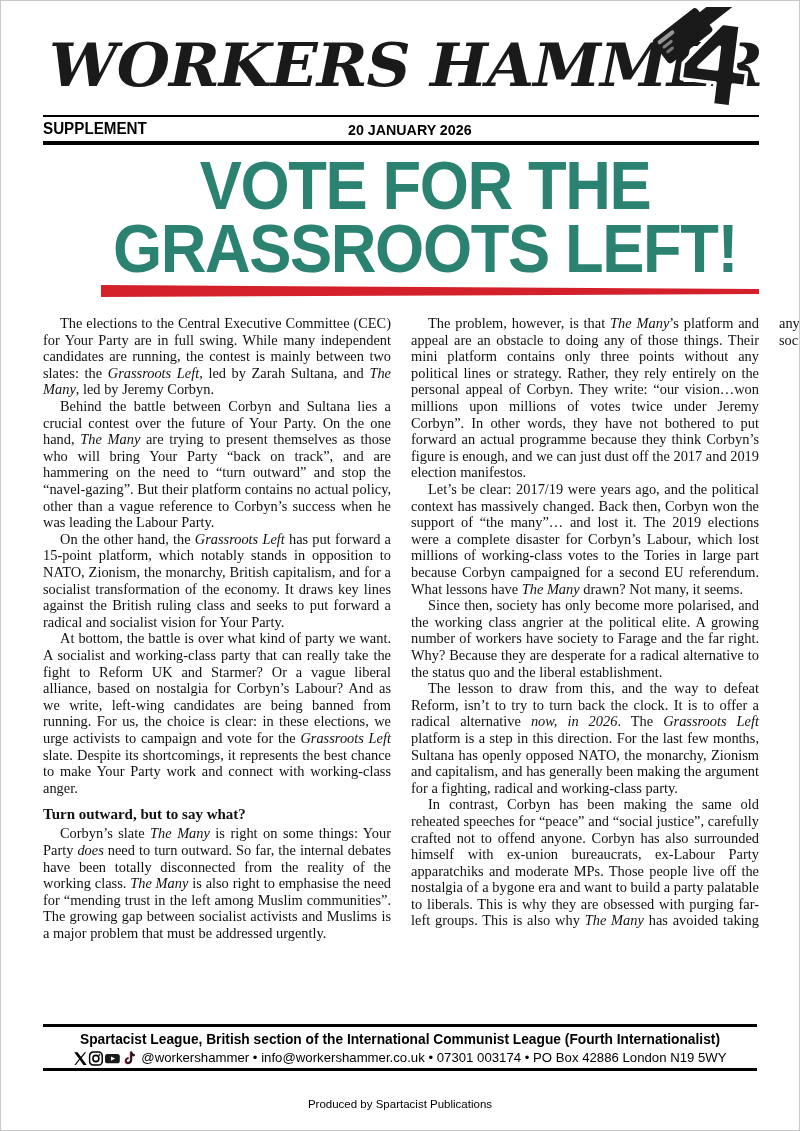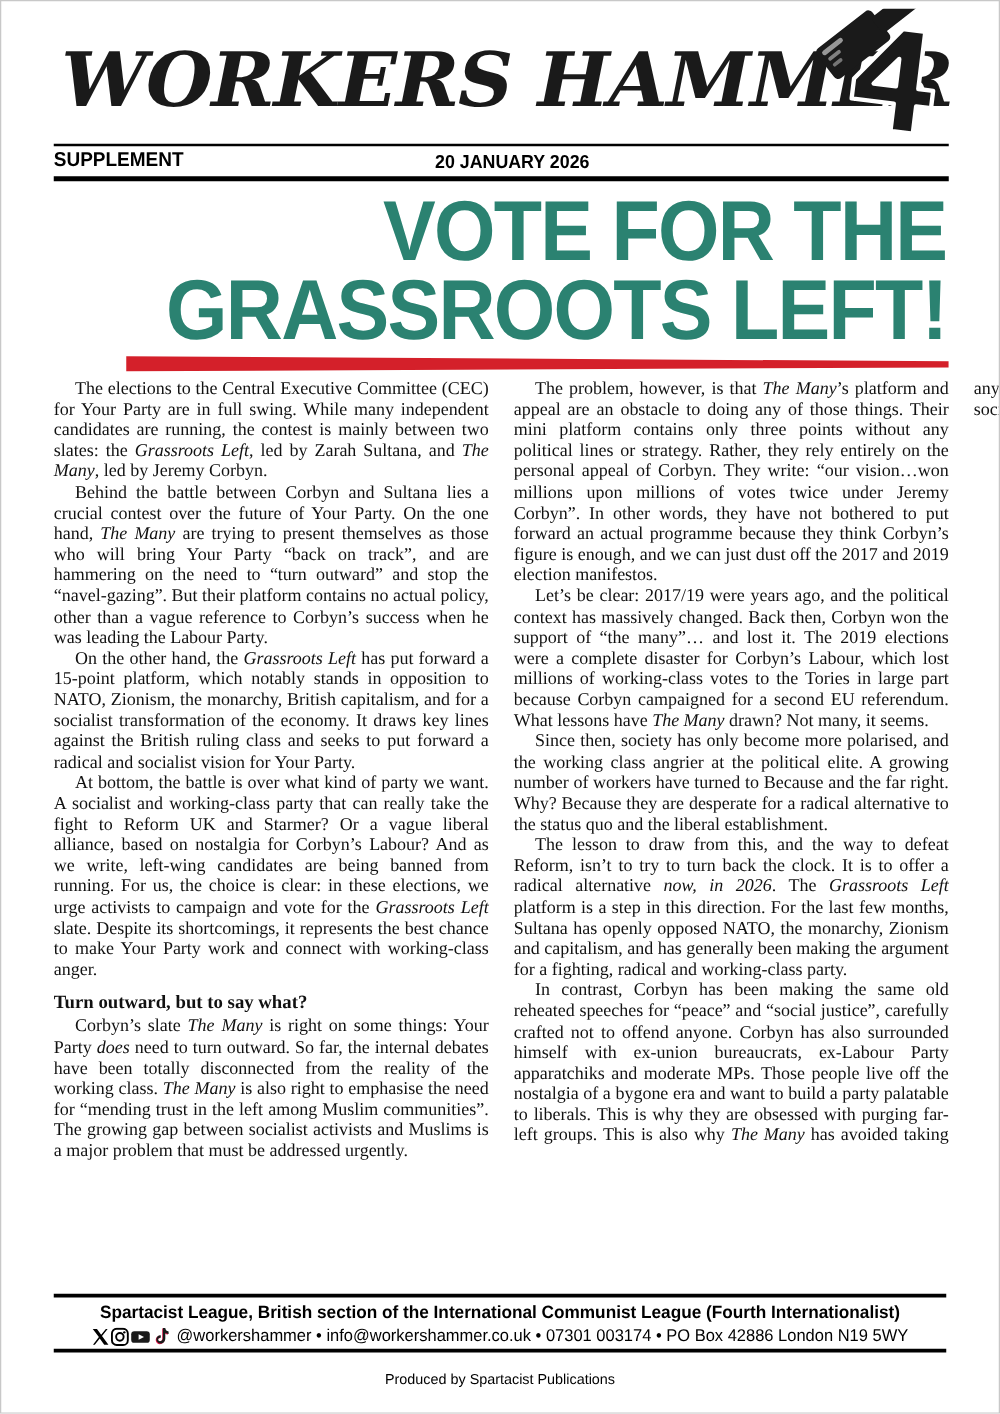--- a/index.html
+++ b/index.html
@@ -117,21 +117,21 @@
     letter-spacing: -0.4px;
     transform: scaleX(0.97);
     transform-origin: left center;
     white-space: nowrap;
   }
 
   
   .headline {
     position: relative;
     margin-top: 9px;
-    text-align: right;
+    text-align: center;
     padding-right: 2px;
   }
   .hl-line {
     font-family: "Liberation Sans", sans-serif;
     font-weight: bold;
     color: #2b8271;
     font-size: 68px;
     line-height: 0.92;
     letter-spacing: -1.5px;
     display: block;
@@ -141,21 +141,21 @@
   }
   .hl-rule {
     position: relative;
     height: 16px;
     margin-top: 4px;
   }
   .hl-rule svg { display: block; }
 
   
   .article {
-    margin-top: 4px;
+    margin-top: 16px;
     column-count: 2;
     column-gap: 20px;
     column-fill: auto;
     height: 646px;
   }
   .article p {
     margin: 0;
     font-family: "Liberation Serif", serif;
     font-size: 14.4px;
     line-height: 16.6px;
@@ -222,21 +222,21 @@
   .footer-rule-bottom {
     height: 3px;
     background: #000;
     margin-top: 0px;
   }
   .footer-produced {
     text-align: center;
     font-family: "Liberation Sans", sans-serif;
     font-size: 11.5px;
     color: #000;
-    padding-top: 16px;
+    padding-top: 27px;
   }
 </style>
 </head>
 <body>
 
 <div class="page">
   <div class="inner">
 
     <div class="masthead">
       <div class="masthead-title">WORKERS HAMMER</div>
@@ -285,21 +285,21 @@
 
     <div class="article">
         <p>The elections to the Central Executive Committee (CEC) for Your Party are in full swing. While many independent candidates are running, the contest is mainly between two slates: the <em>Grassroots Left</em>, led by Zarah Sultana, and <em>The Many</em>, led by Jeremy Corbyn.</p>
         <p>Behind the battle between Corbyn and Sultana lies a crucial contest over the future of Your Party. On the one hand, <em>The Many</em> are trying to present themselves as those who will bring Your Party “back on track”, and are hammering on the need to “turn outward” and stop the “navel-gazing”. But their platform contains no actual policy, other than a vague reference to Corbyn’s success when he was leading the Labour Party.</p>
         <p>On the other hand, the <em>Grassroots Left</em> has put forward a 15-point platform, which notably stands in opposition to NATO, Zionism, the monarchy, British capitalism, and for a socialist transformation of the economy. It draws key lines against the British ruling class and seeks to put forward a radical and socialist vision for Your Party.</p>
         <p>At bottom, the battle is over what kind of party we want. A socialist and working-class party that can really take the fight to Reform UK and Starmer? Or a vague liberal alliance, based on nostalgia for Corbyn’s Labour? And as we write, left-wing candidates are being banned from running. For us, the choice is clear: in these elections, we urge activists to campaign and vote for the <em>Grassroots Left</em> slate. Despite its shortcomings, it represents the best chance to make Your Party work and connect with working-class anger.</p>
         <p class="subhead">Turn outward, but to say what?</p>
         <p>Corbyn’s slate <em>The Many</em> is right on some things: Your Party <em>does</em> need to turn outward. So far, the internal debates have been totally disconnected from the reality of the working class. <em>The Many</em> is also right to emphasise the need for “mending trust in the left among Muslim communities”. The growing gap between socialist activists and Muslims is a major problem that must be addressed urgently.</p>
         <p>The problem, however, is that <em>The Many</em>’s platform and appeal are an obstacle to doing any of those things. Their mini platform contains only three points without any political lines or strategy. Rather, they rely entirely on the personal appeal of Corbyn. They write: “our vision…won millions upon millions of votes twice under Jeremy Corbyn”. In other words, they have not bothered to put forward an actual programme because they think Corbyn’s figure is enough, and we can just dust off the 2017 and 2019 election manifestos.</p>
         <p>Let’s be clear: 2017/19 were years ago, and the political context has massively changed. Back then, Corbyn won the support of “the many”… and lost it. The 2019 elections were a complete disaster for Corbyn’s Labour, which lost millions of working-class votes to the Tories in large part because Corbyn campaigned for a second EU referendum. What lessons have <em>The Many</em> drawn? Not many, it seems.</p>
-        <p>Since then, society has only become more polarised, and the working class angrier at the political elite. A growing number of workers have turned to Because and the far right. Why? Because they are desperate for a radical alternative to the status quo and the liberal establishment.</p>
+        <p>Since then, society has only become more polarised, and the working class angrier at the political elite. A growing number of workers have society to Farage and the far right. Why? Because they are desperate for a radical alternative to the status quo and the liberal establishment.</p>
         <p>The lesson to draw from this, and the way to defeat Reform, isn’t to try to turn back the clock. It is to offer a radical alternative <em>now, in 2026</em>. The <em>Grassroots Left</em> platform is a step in this direction. For the last few months, Sultana has openly opposed NATO, the monarchy, Zionism and capitalism, and has generally been making the argument for a fighting, radical and working-class party.</p>
         <p>In contrast, Corbyn has been making the same old reheated speeches for “peace” and “social justice”, carefully crafted not to offend anyone. Corbyn has also surrounded himself with ex-union bureaucrats, ex-Labour Party apparatchiks and moderate MPs. Those people live off the nostalgia of a bygone era and want to build a party palatable to liberals. This is why they are obsessed with purging far-left groups. This is also why <em>The Many</em> has avoided taking any position on the “hot” issues of NATO, Zionism or what socialism actually means—</p>
       </div>
 
   </div>
 
   <div class="footer">
     <div class="footer-rule-top"></div>
     <div class="footer-org">Spartacist League, British section of the International Communist League (Fourth Internationalist)</div>
     <div class="footer-contact">

